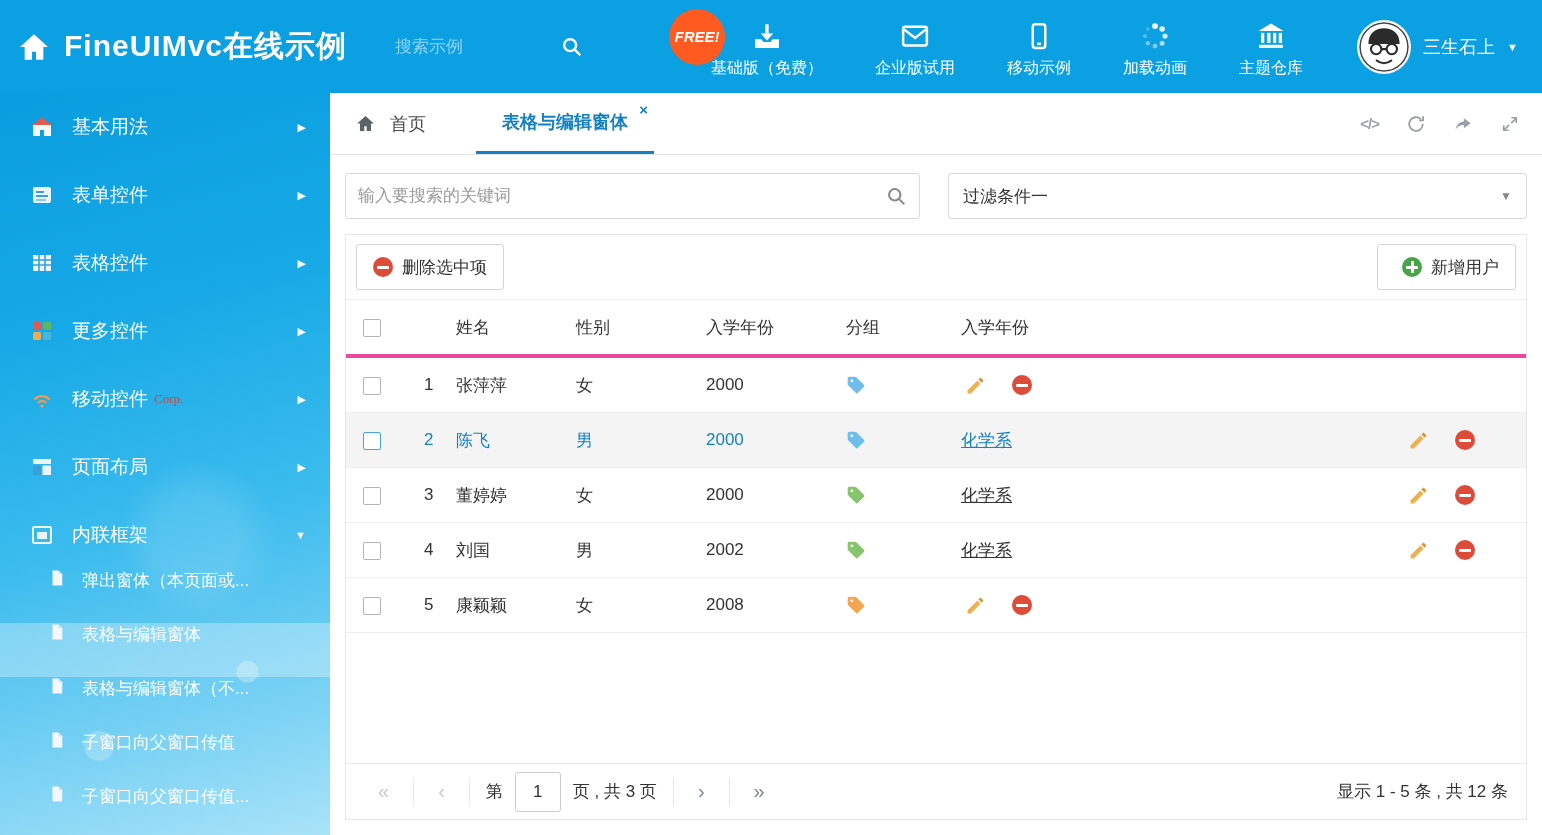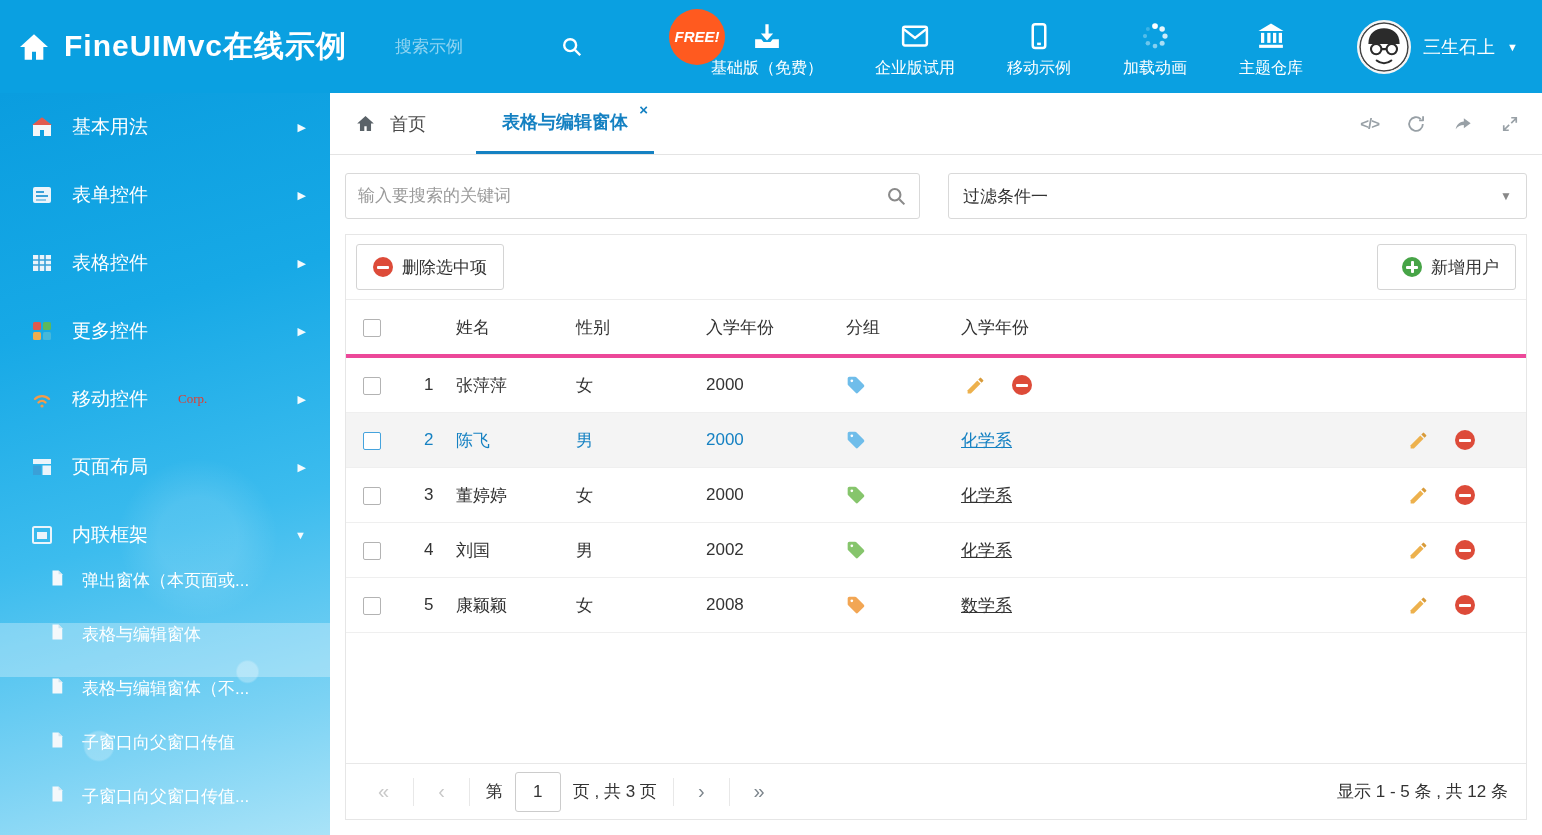--- a/index.html
+++ b/index.html
@@ -53,21 +53,21 @@
       linear-gradient(165deg, #0a9ddf 0%, #17a9e6 30%, #3cbcee 58%, #7dd3f4 84%, #a9e3f8 100%);
     color:#fff;
   }
   .snav-item {
     height:68px; display:flex; align-items:center; padding:0 24px 0 30px;
     cursor:pointer; font-size:19px;
   }
   .snav-item .sicon { width:24px; height:24px; margin-right:18px; flex:none; }
   .snav-item .sicon svg { width:24px; height:24px; }
   .snav-label { flex:1; display:flex; align-items:center; gap:6px;font-family:Liberation Serif, serif; }
-  .snav-badge { color:#e33b2f; font-size:13px;margin-left:24px; }
+  .snav-badge { color:#e33b2f; font-size:13px; }
   .snav-arrow { font-size:11px; opacity:.95; }
   .subnav-item {
     height:54px; display:flex; align-items:flex-start; padding:0 20px 0 48px;
     cursor:pointer; font-size:17px;
   }
   .subnav-item.active { background:rgba(255,255,255,.3); }
   .subnav-item .sicon { width:18px; height:18px; margin-right:16px; flex:none; }
   .subnav-item .sicon svg { width:18px; height:18px; }
   
   .main { flex:1; display:flex; flex-direction:column; background:#fff; min-width:0; }
@@ -542,21 +542,20 @@
           <div class="cell-num">5</div>
           <div>康颖颖</div>
           <div>女</div>
           <div>2008</div>
           <div>
               <svg class="tag" viewBox="0 0 24 24" style="fill: rgb(242, 166, 84);">
                 <path d="M21.4 11.6l-9-9A2 2 0 0 0 11 2H4a2 2 0 0 0-2 2v7c0 .5.2 1 .6 1.4l9 9a2 2 0 0 0 2.8 0l7-7a2 2 0 0 0 0-2.8z"></path>
                 <circle cx="7" cy="7" r="1.6" fill="#fff"></circle>
               </svg>
             </div>
-          <div><a class="major">数学系</a></div>
           <div class="cell-act">
             <span class="act">
                 <svg viewBox="0 0 24 24">
                   <path d="M3 17.3V21h3.7L17.8 9.9 14.1 6.2 3 17.3z" fill="#edb14d"></path>
                   <path d="M20.7 7a1 1 0 0 0 0-1.4L18.4 3.3a1 1 0 0 0-1.4 0l-1.8 1.8 3.7 3.7 1.8-1.8z" fill="#d89b3a"></path>
                 </svg>
               </span>
             <span class="circle-ico red"></span>
           </div>
         </div>

